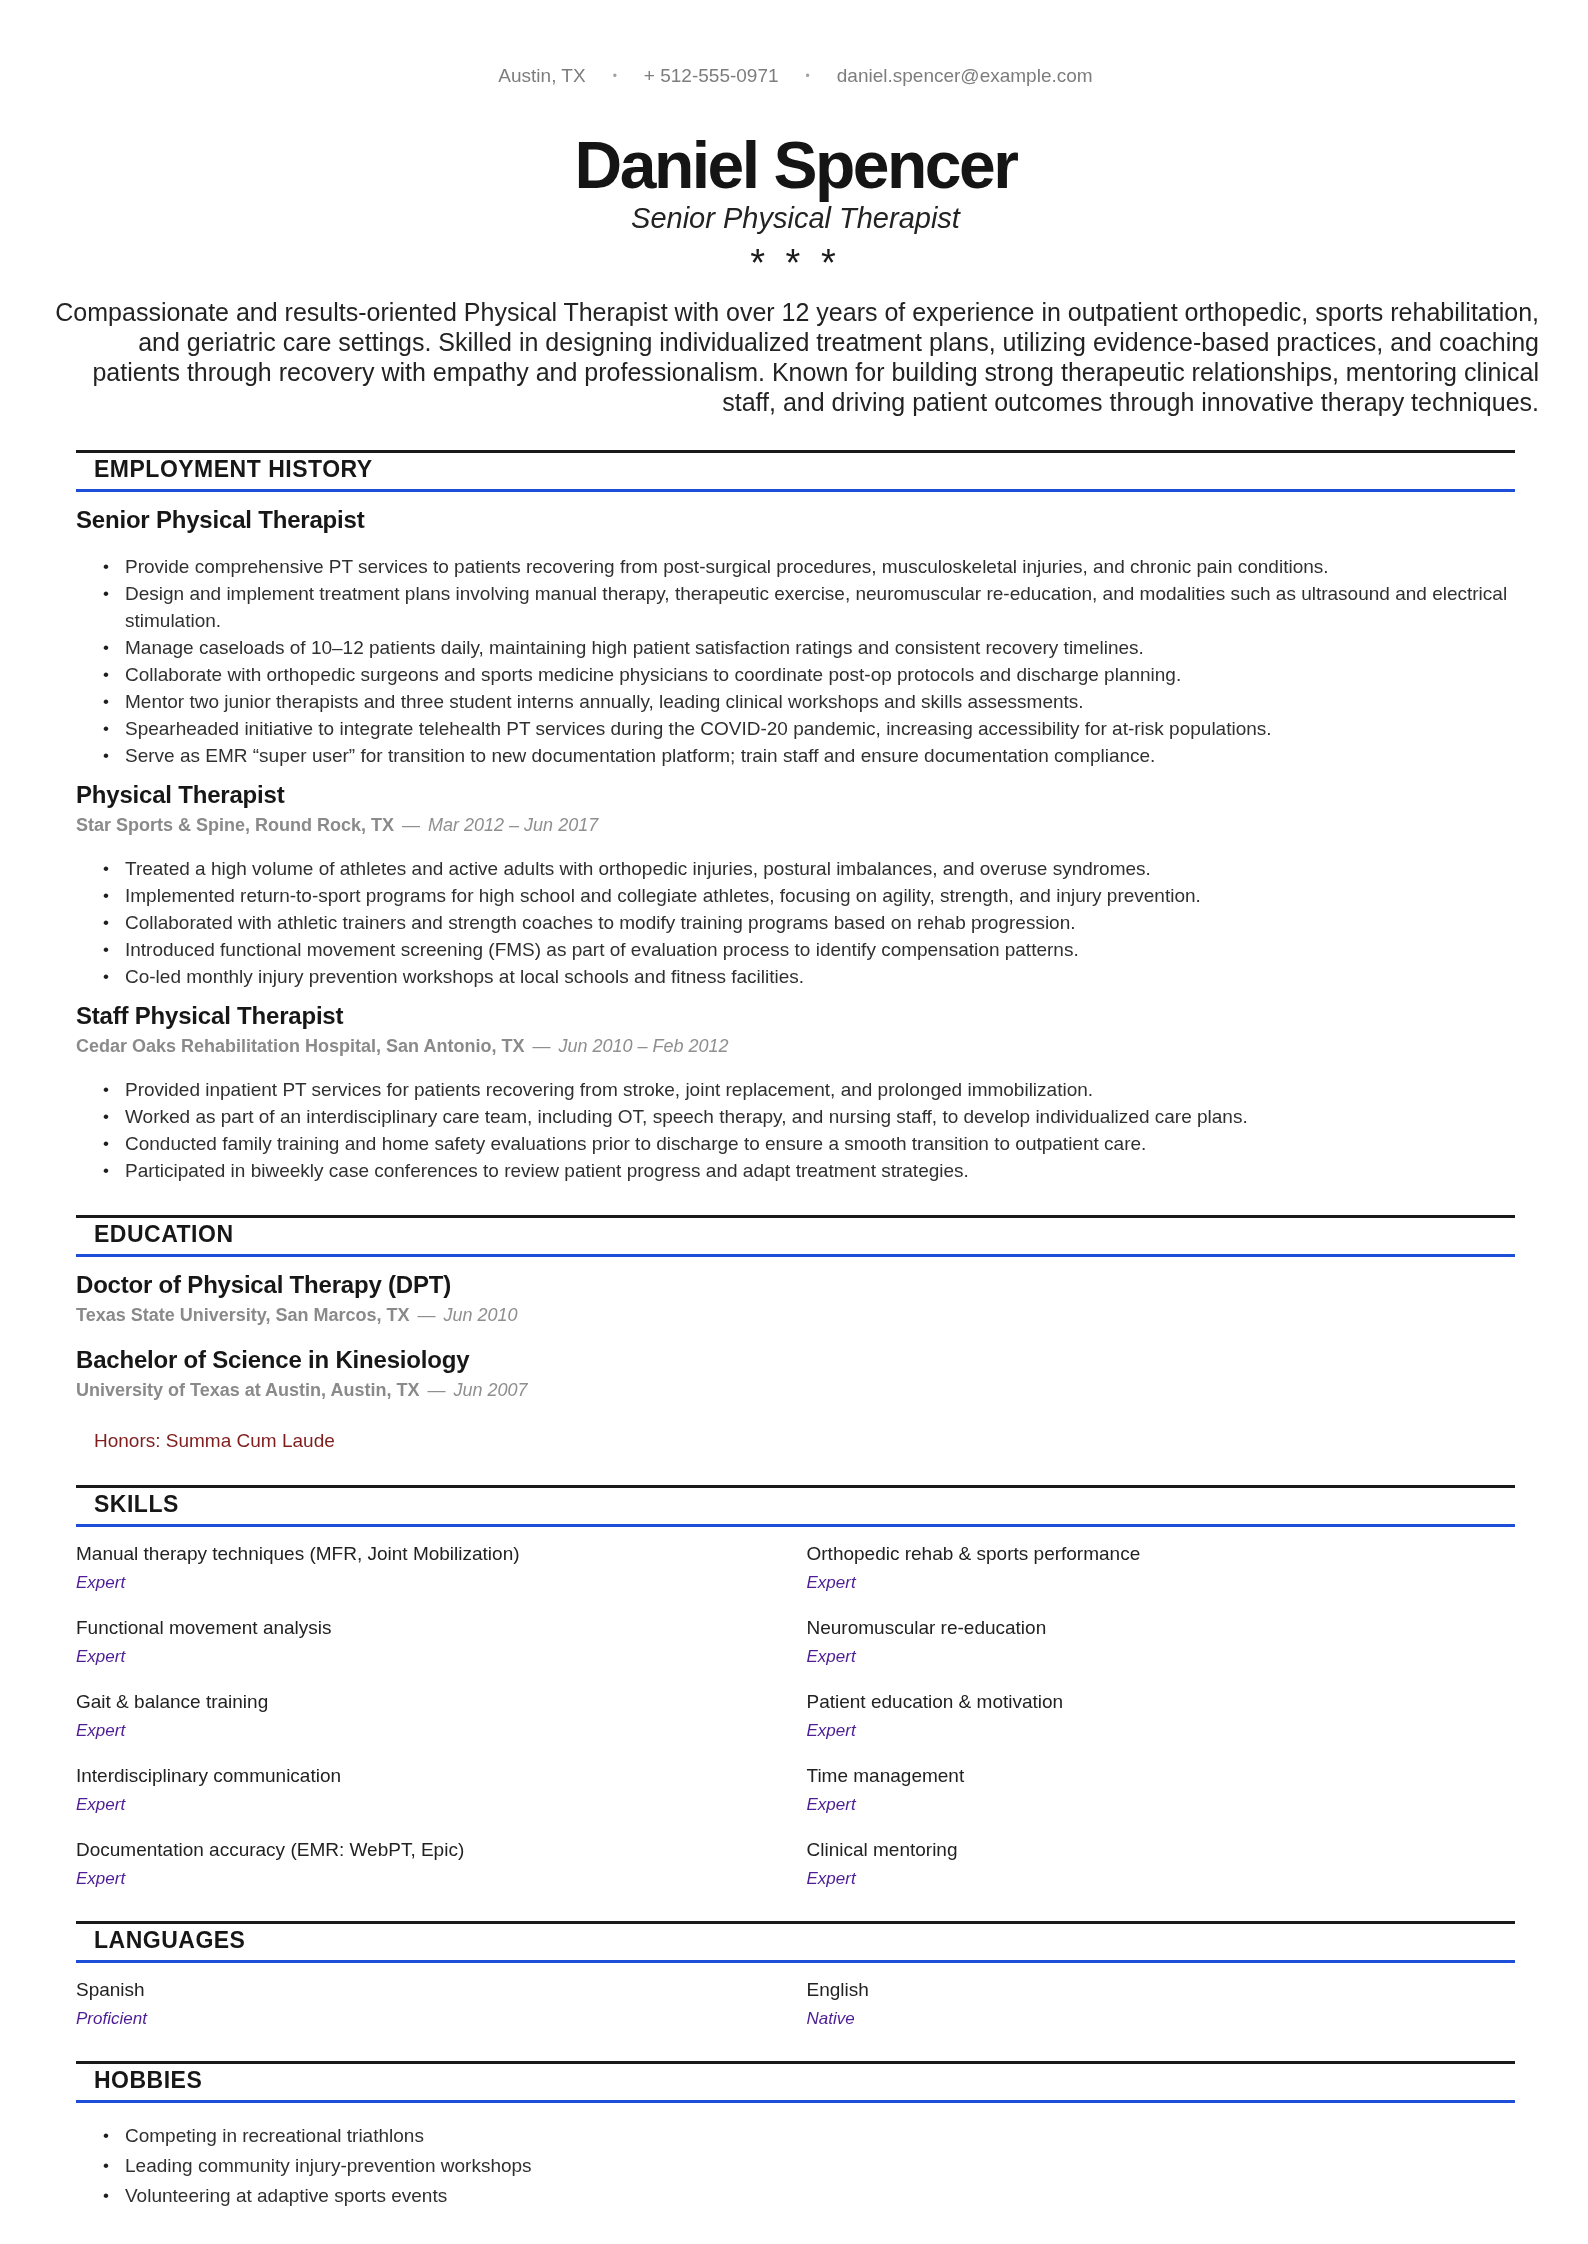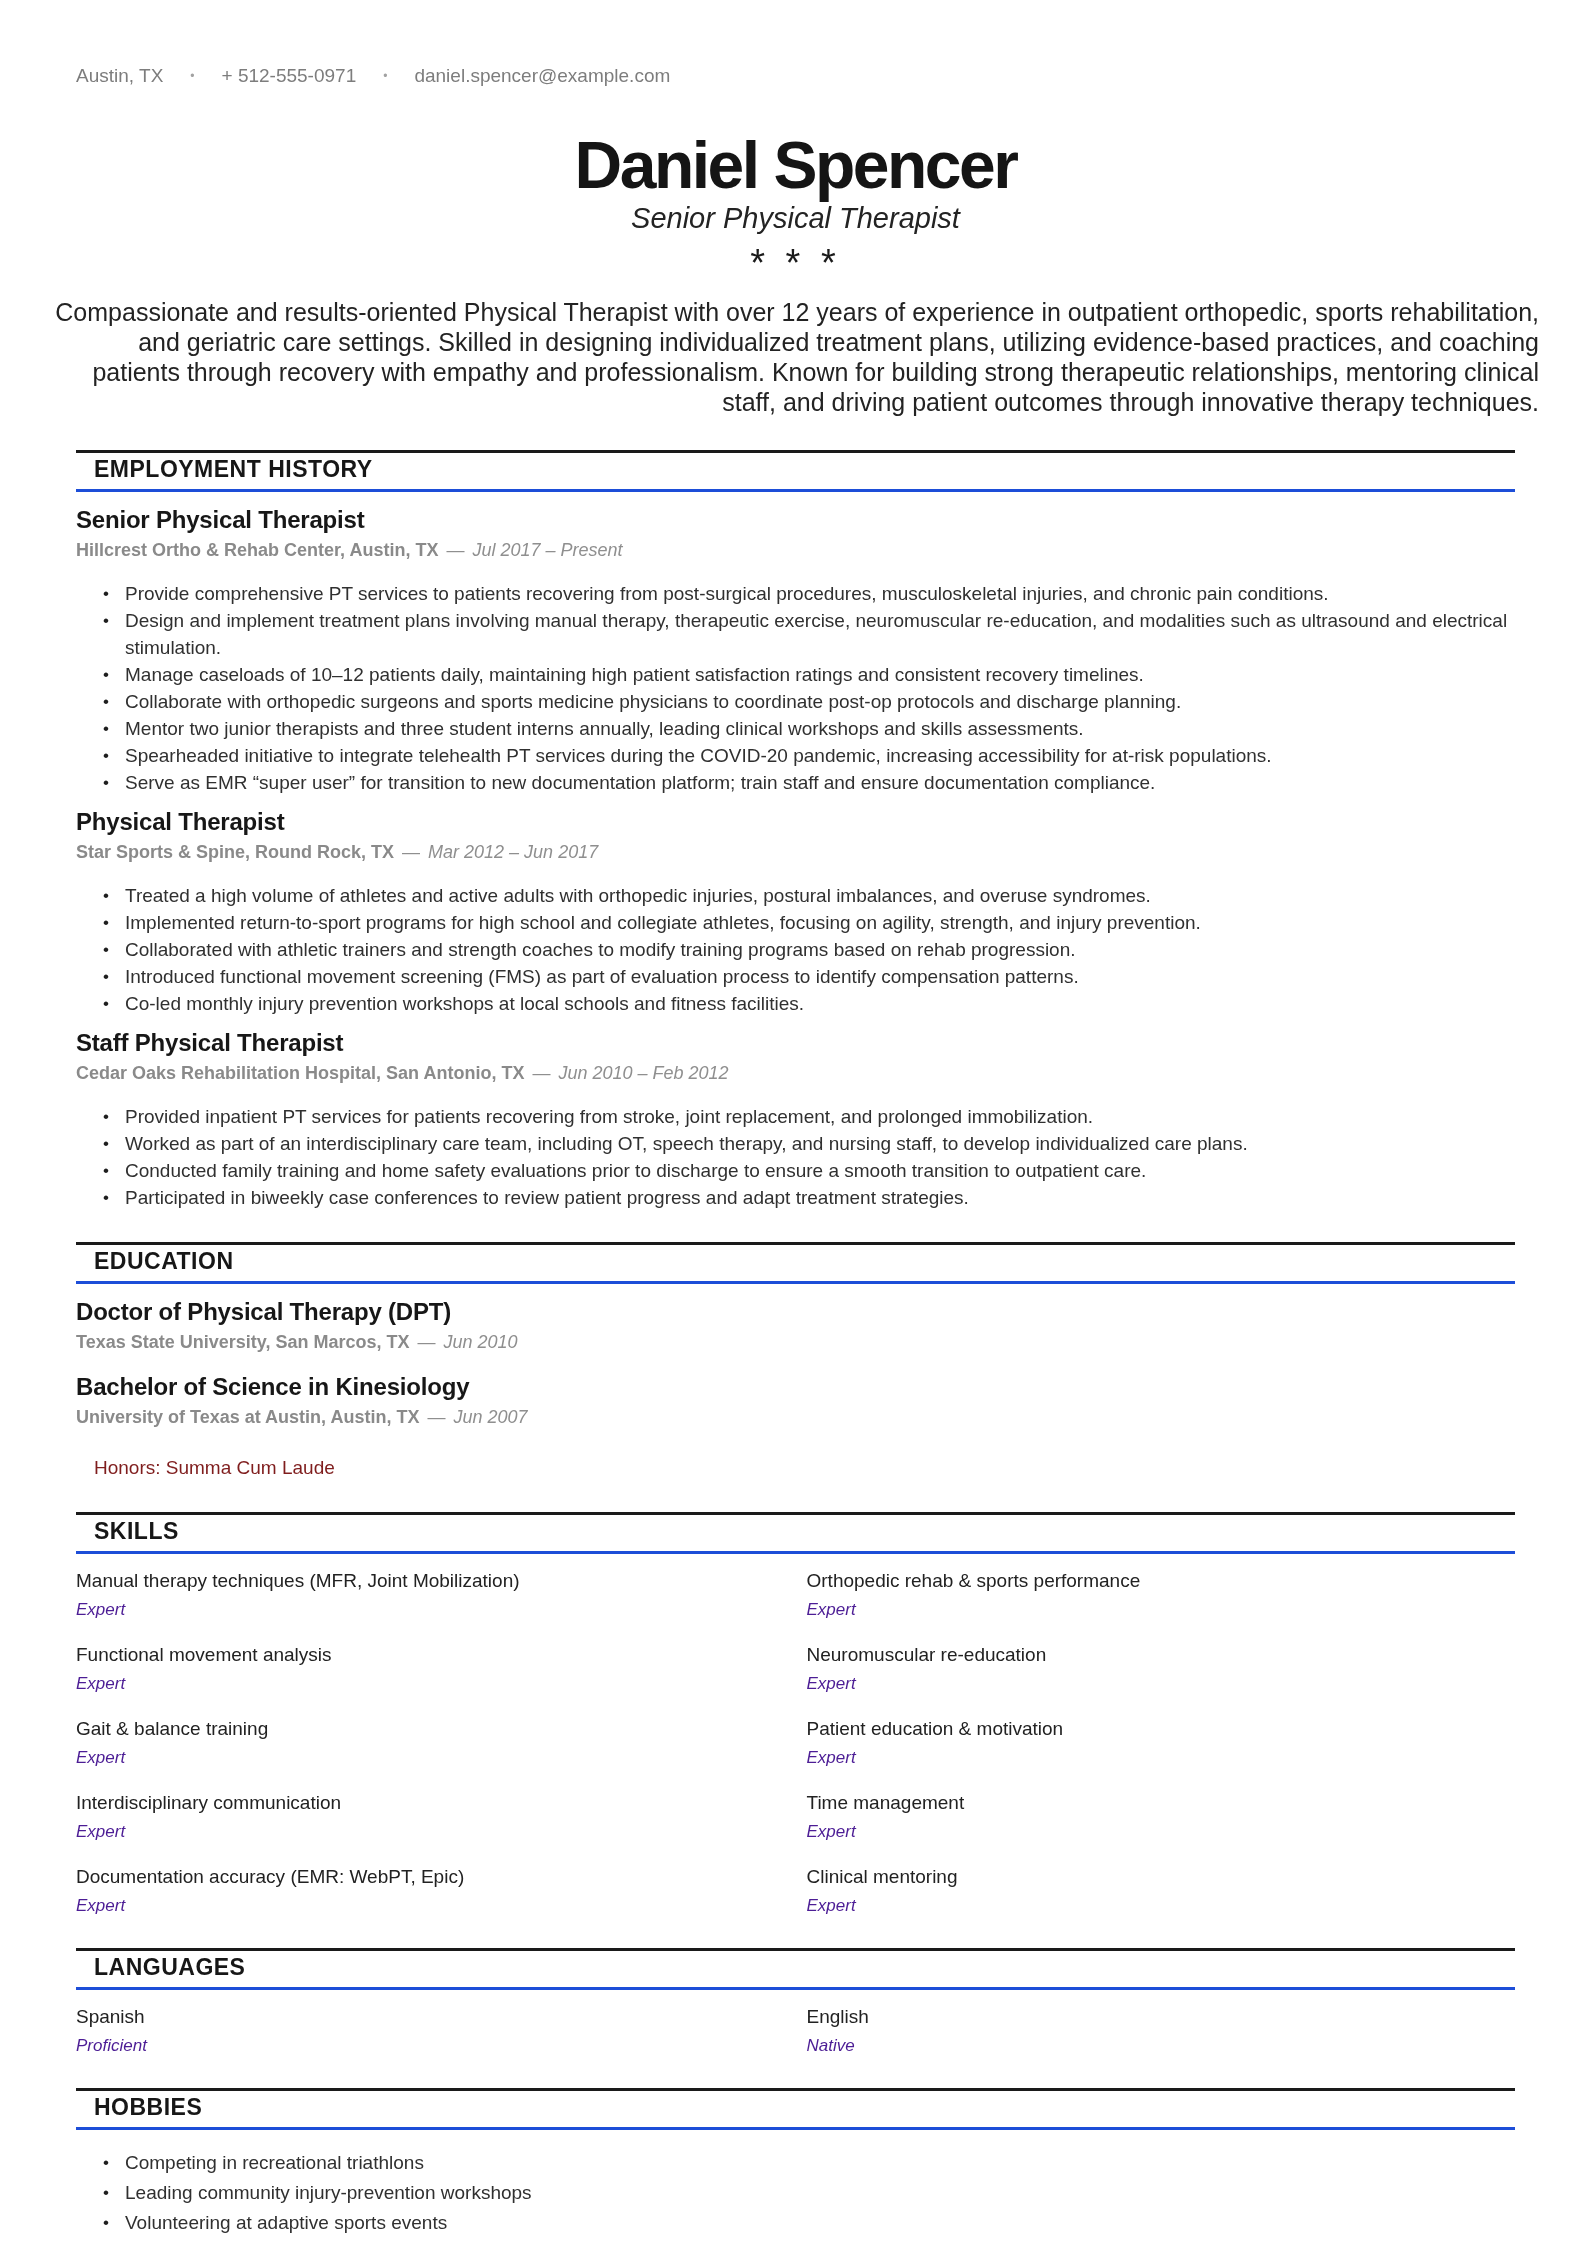--- a/index.html
+++ b/index.html
@@ -4,21 +4,21 @@
 <style>
   html,body{margin:0;padding:0;background:#ffffff;}
   body{
     width:1588px;height:2244px;
     font-family:"Liberation Sans","DejaVu Sans",sans-serif;
     color:#262626;-webkit-font-smoothing:antialiased;
   }
   .page{padding:64px 73px 0 76px;box-sizing:border-box;width:1588px;height:2244px;overflow:hidden;}
 
   
-  .contact-bar{font-size:19px;color:#7d7d7d;line-height:24px;}
+  .contact-bar{text-align:center;font-size:19px;color:#7d7d7d;line-height:24px;}
   .contact-bar .dot{font-size:12px;color:#a2a2a2;margin:0 27px;vertical-align:2px;}
   h1.name{
     margin:44px 0 0 0;text-align:center;font-size:66px;line-height:66px;
     font-weight:700;letter-spacing:-2.5px;color:#151515;
   }
   .subtitle{margin-top:3px;text-align:center;font-size:29px;line-height:34px;font-style:italic;color:#232323;}
   .stars{margin-top:8px;text-align:center;font-size:38px;line-height:40px;letter-spacing:5px;color:#1b1b1b;}
   .summary{
     margin:14px -24px 0 -22px;text-align:right;
     font-size:25px;line-height:30px;color:#232323;
@@ -75,21 +75,20 @@
 
   <p class="summary">Compassionate and results-oriented Physical Therapist with over 12 years of experience in outpatient orthopedic, sports rehabilitation, and geriatric care settings. Skilled in designing individualized treatment plans, utilizing evidence-based practices, and coaching patients through recovery with empathy and professionalism. Known for building strong therapeutic relationships, mentoring clinical staff, and driving patient outcomes through innovative therapy techniques.</p>
 
   <div class="section first">
     <div class="sec-head">
       <h2>EMPLOYMENT HISTORY</h2>
     </div>
 
     <div class="entry">
       <h3>Senior Physical Therapist</h3>
-      <p class="meta"><span class="org">Hillcrest Ortho &amp; Rehab Center, Austin, TX</span><span class="dash">—</span><span class="dates">Jul 2017 – Present</span></p>
       <ul class="blist">
         <li>
             <span class="b-dot">•</span>
             <span class="b-text">Provide comprehensive PT services to patients recovering from post-surgical procedures, musculoskeletal injuries, and chronic pain conditions.</span>
           </li>
         <li>
             <span class="b-dot">•</span>
             <span class="b-text">Design and implement treatment plans involving manual therapy, therapeutic exercise, neuromuscular re-education, and modalities such as ultrasound and electrical stimulation.</span>
           </li>
         <li>

